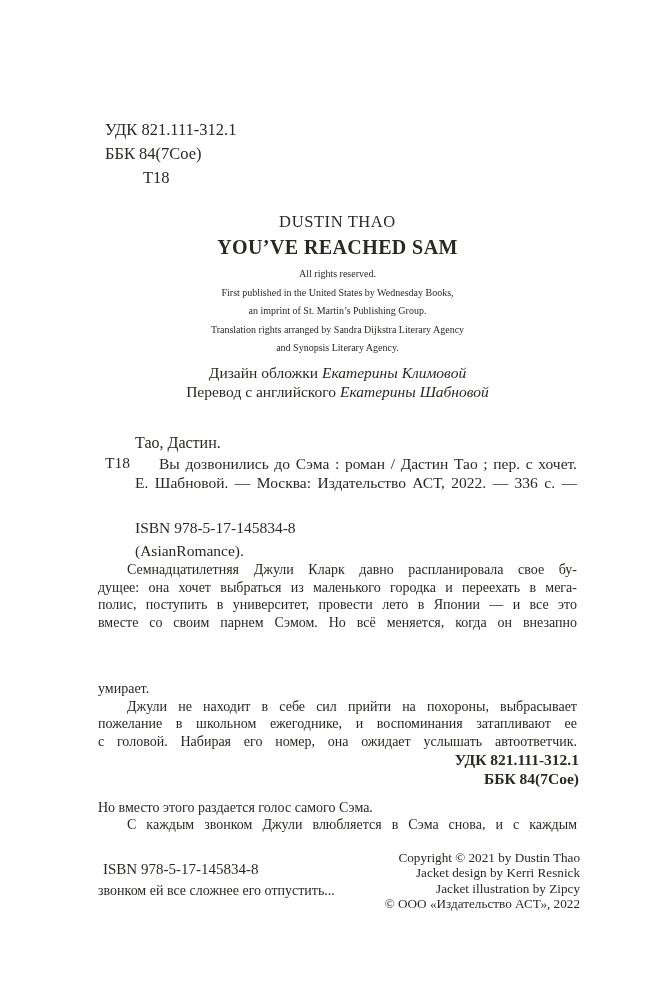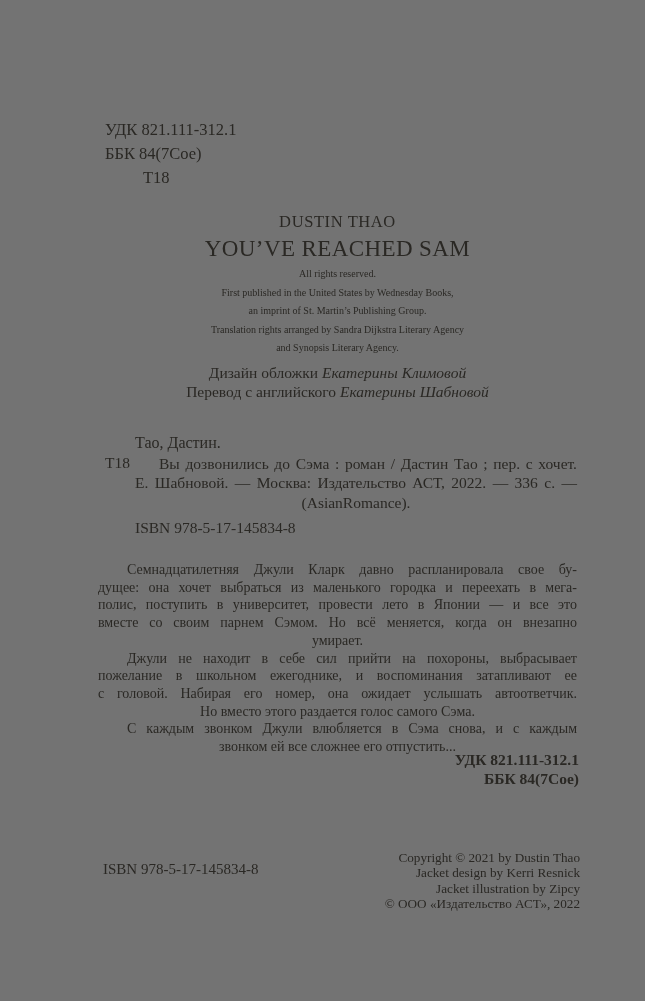--- a/index.html
+++ b/index.html
@@ -1,44 +1,44 @@
 <!DOCTYPE html>
 <html lang="ru"><head>
 <meta charset="utf-8">
 <style>
   html,body{margin:0;padding:0;background:#e9e9e9;}
   .page{
     position:relative;
     width:645px;height:1001px;
     margin:0 auto;
-    background:#737373;
+    background:#ffffff;
     color:#2a2824;
     font-family:"Liberation Serif","DejaVu Serif",serif;
     overflow:hidden;
   }
   .abs{position:absolute;}
   
   .top-codes{left:105px;top:118px;font-size:16.5px;line-height:24px;}
   .top-codes .code-indent{padding-left:38px;}
   
   .center-col{left:98px;width:479px;text-align:center;}
   .author-line{top:212px;font-size:16.5px;letter-spacing:0.6px;}
-  .title-line{top:236px;font-size:23px;font-weight:normal;letter-spacing:0.4px;}
+  .title-line{top:236px;font-size:20px;font-weight:bold;letter-spacing:0.4px;}
   .rights-block{top:265px;font-size:10px;line-height:18.6px;}
   .credits-block{top:363px;font-size:15.5px;line-height:19px;}
   .credits-block i{font-style:italic;}
   
   .cat-heading{left:135px;top:434px;font-size:16px;font-weight:normal;}
   .cat-code{left:105px;top:454px;font-size:15.5px;}
   .cat-lines{left:135px;top:454px;width:442px;font-size:15.5px;line-height:19.3px;}
   .isbn-mid{left:135px;top:519px;font-size:15.5px;}
   
   .annotation{left:98px;top:561px;width:479px;font-size:14px;line-height:17.7px;}
   .jline{text-align:justify;text-align-last:justify;}
-  .lastline{text-align:center;}
+  .lastline{text-align:left;margin-top:48px;}
   .ind{text-indent:29px;}
   .ind2{text-indent:24px;}
   
   .bottom-codes{left:98px;top:751px;width:481px;text-align:right;font-weight:bold;font-size:15.5px;line-height:18.6px;}
   .copyright-block{left:98px;top:850px;width:482px;text-align:right;font-size:13.2px;line-height:15.4px;}
   .isbn-bottom{left:103px;top:861px;font-size:15px;}
   .line{display:block;}
 </style>
 </head>
 <body>

